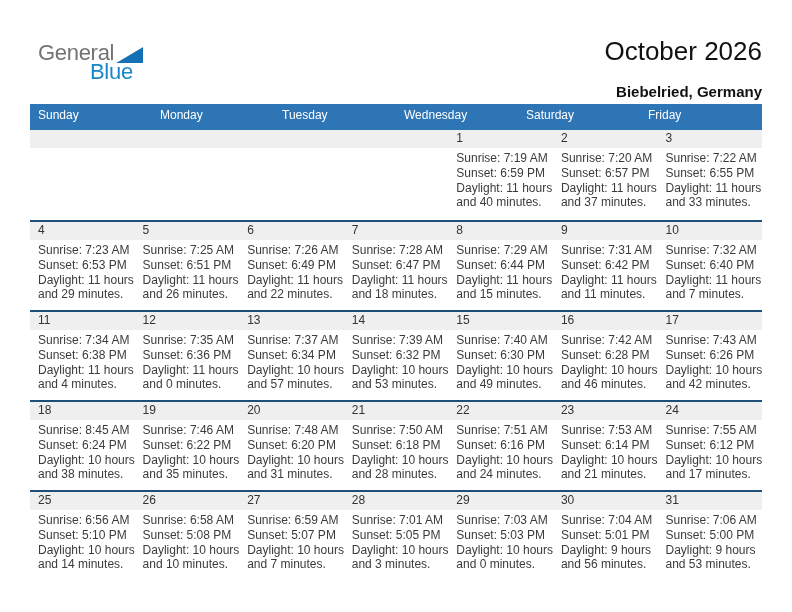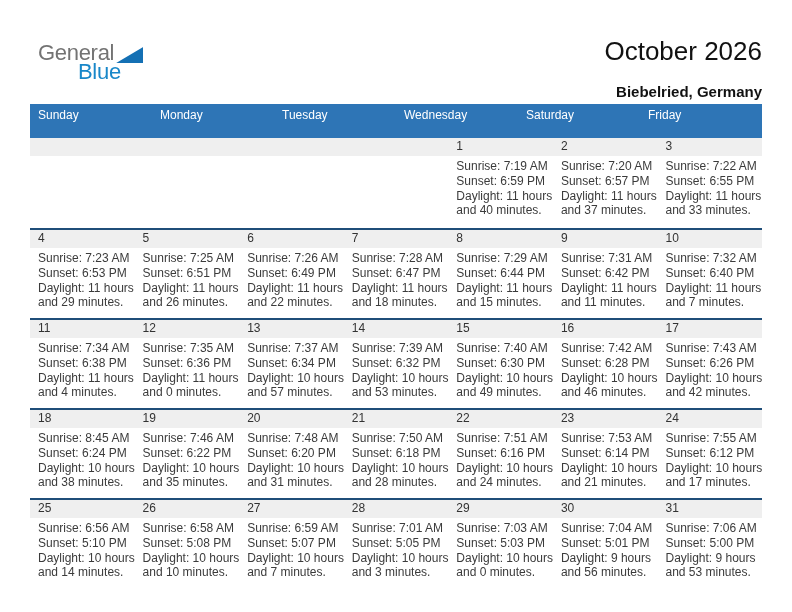--- a/index.html
+++ b/index.html
@@ -5,30 +5,30 @@
   html,body { margin:0; padding:0; background:#ffffff; }
   .page {
     position:relative; width:792px; height:612px; background:#ffffff;
     font-family:"Liberation Sans", sans-serif; overflow:hidden;
   }
 
   
   .logo { position:absolute; left:38px; top:40px; }
   .logo-line1 { display:flex; align-items:flex-end; font-size:22px; letter-spacing:-0.3px; color:#737373; }
   .logo-tri { width:27px; height:16px; background:#1470B4; clip-path:polygon(0 100%,100% 100%,100% 0); margin-left:2px; margin-bottom:3px; }
-  .logo-line2 { font-size:22px; letter-spacing:-0.3px; color:#1887C9; margin-left:40px; margin-top:-7px; }
+  .logo-line2 { font-size:22px; letter-spacing:-0.3px; color:#1887C9; margin-left:52px; margin-top:-7px; }
 
   
   .titleblock { position:absolute; right:30px; top:36px; text-align:right; }
   .title { font-size:26px; color:#111111; }
   .subtitle { font-size:15px; font-weight:bold; color:#111111; margin-top:16px; }
 
   
   .calendar { position:absolute; left:30px; top:104px; width:732px; }
-  .cal-header { display:flex; background:#2E75B6; height:34px; }
+  .cal-header { display:flex; background:#2E75B6; height:26px; }
   .hcell { flex:1 1 0; min-width:0; color:#ffffff; font-size:12px; line-height:22px; padding-left:8px; box-sizing:border-box; }
 
   .week-row { display:flex; height:90px; box-sizing:border-box; border-top:2px solid #1F4E79; }
   .week-row.first { border-top:none; }
   .day-cell { flex:1 1 0; min-width:0; box-sizing:border-box; }
   .num-band { height:18px; line-height:17px; background:#EFEFEF; font-size:12px; color:#333333; padding-left:8px; box-sizing:border-box; }
   .details { padding:3px 2px 0 8px; font-size:12px; line-height:14.8px; color:#3b3b3b; }
   .details div { white-space:nowrap; }
 </style>
 </head>

